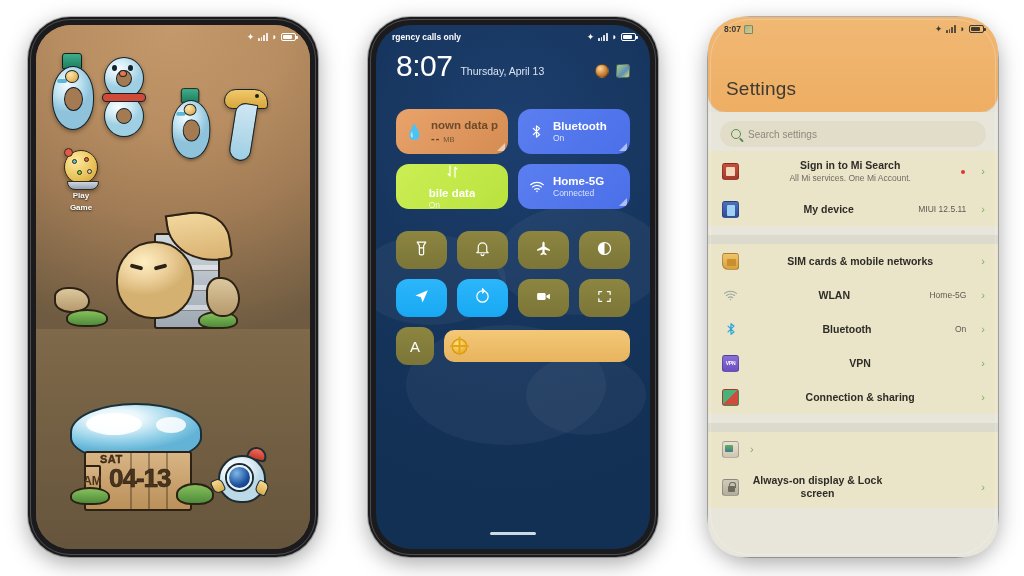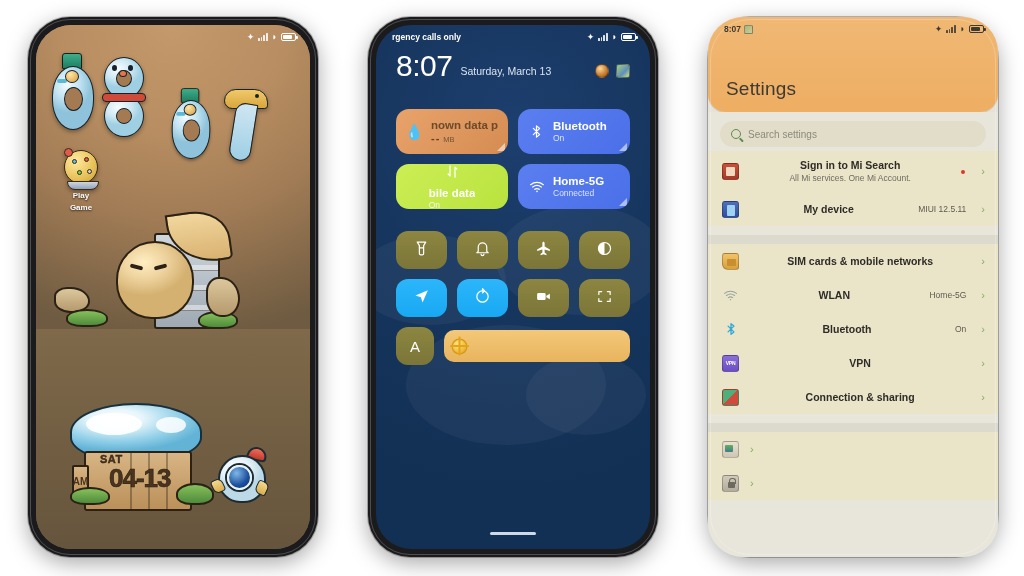--- a/index.html
+++ b/index.html
@@ -115,22 +115,22 @@
 
   .date-widget{position:absolute;left:30px;top:378px;width:160px;height:110px;}
   .cloud{position:absolute;left:4px;top:0;width:132px;height:58px;border-radius:52% 52% 42% 42%;
     background:radial-gradient(70% 60% at 35% 25%,#ffffff 0%,#e8f6fb 28%,#92d0e8 70%,#62b3d6 100%);border:2.5px solid #18303c;}
   .cloud .sh{position:absolute;left:14px;top:8px;width:56px;height:22px;border-radius:50%;background:rgba(255,255,255,.92);}
   .cloud .sh2{position:absolute;left:84px;top:12px;width:30px;height:16px;border-radius:50%;background:rgba(255,255,255,.85);}
   .board{position:absolute;left:18px;top:48px;width:108px;height:60px;background:linear-gradient(#d8b585,#bb9059);border:2.5px solid #2b2115;border-radius:3px;}
   .board .plank{position:absolute;top:0;bottom:0;width:1.5px;background:rgba(43,33,21,.35);}
   .sat{position:absolute;left:34px;top:50px;font-size:11px;font-weight:900;color:#4a341d;letter-spacing:.5px;-webkit-text-stroke:.4px #2b2115;}
   .mmdd{position:absolute;left:28px;top:60px;font-size:26px;font-weight:900;color:#4a341d;letter-spacing:-1px;margin-left:15px;-webkit-text-stroke:.6px #2b2115;}
-  .ampm{position:absolute;left:6px;top:62px;width:17px;height:32px;background:linear-gradient(#d8b585,#bb9059);border:2.2px solid #2b2115;border-radius:2px;
-    font-size:10px;font-weight:900;color:#4a341d;display:flex;align-items:center;justify-content:center;line-height:9px;}
+  .ampm{position:absolute;left:18px;top:62px;width:17px;height:32px;background:linear-gradient(#d8b585,#bb9059);border:2.2px solid #2b2115;border-radius:2px;
+    font-size:12px;font-weight:900;color:#4a341d;display:flex;align-items:center;justify-content:center;line-height:9px;}
   .robot{position:absolute;left:178px;top:420px;width:56px;height:62px;}
   .rb-body{position:absolute;left:4px;top:10px;width:48px;height:48px;border-radius:50% 50% 46% 46%;background:radial-gradient(60% 45% at 35% 26%,#ffffff,#e6f2f8 55%,#bcd9e7);border:2px solid #1d2b33;}
   .rb-eye{position:absolute;left:13px;top:20px;width:25px;height:25px;border-radius:50%;background:radial-gradient(circle at 36% 30%,#7fb8e8,#1c4f9c 60%,#10306a);border:2.5px solid #e8f3f9;box-shadow:0 0 0 2px #1d2b33;}
   .rb-hat{position:absolute;left:33px;top:2px;width:20px;height:14px;border-radius:10px 10px 4px 4px;background:linear-gradient(#f26a5a,#c03a2c);border:2px solid #1d2b33;transform:rotate(12deg);}
   .rb-arm{position:absolute;width:12px;height:14px;background:linear-gradient(#f6d98e,#d9ad4e);border:1.8px solid #1d2b33;border-radius:3px 6px 3px 6px;}
 
   
   .cc-wall{position:absolute;inset:0;background:radial-gradient(120% 70% at 50% 20%,#1d3f6e 0%,#17365f 45%,#123053 100%);}
   .cc-wall .blob{position:absolute;background:rgba(255,255,255,.045);border-radius:50%;}
   .cc-top{position:absolute;left:0;top:26px;width:100%;padding:0 20px;}
@@ -355,21 +355,21 @@
           <span class="ic wifi-ic">◗</span>
           <span class="batt">
               <span style="width:80%"></span>
             </span>
         </div>
       </div>
 
       <div class="cc-top">
         <div class="cc-clockrow">
           <div class="cc-time">8:07</div>
-          <div class="cc-date">Saturday, March 13</div>
+          <div class="cc-date">Thursday, April 13</div>
           <div class="cc-shorts">
             <div class="sh-ic a"></div>
             <div class="sh-ic b"></div>
           </div>
         </div>
       </div>
 
       <div class="cc-grid">
         <div class="big-row">
           <div class="bigtile bt-orange">
@@ -617,20 +617,23 @@
 
         <div class="divider"></div>
 
         <div class="sgroup">
           <div class="srow">
             <span class="sicon wall"></span>
             <span class="chev">›</span>
           </div>
           <div class="srow">
             <span class="sicon lock"></span>
+            <div class="stxt">
+                <div class="stitle" style="max-width:135px">Always-on display &amp; Lock screen</div>
+              </div>
             <span class="chev">›</span>
           </div>
         </div>
       </div>
     </div>
   </div>
 
 </div>
 
 </body></html>

